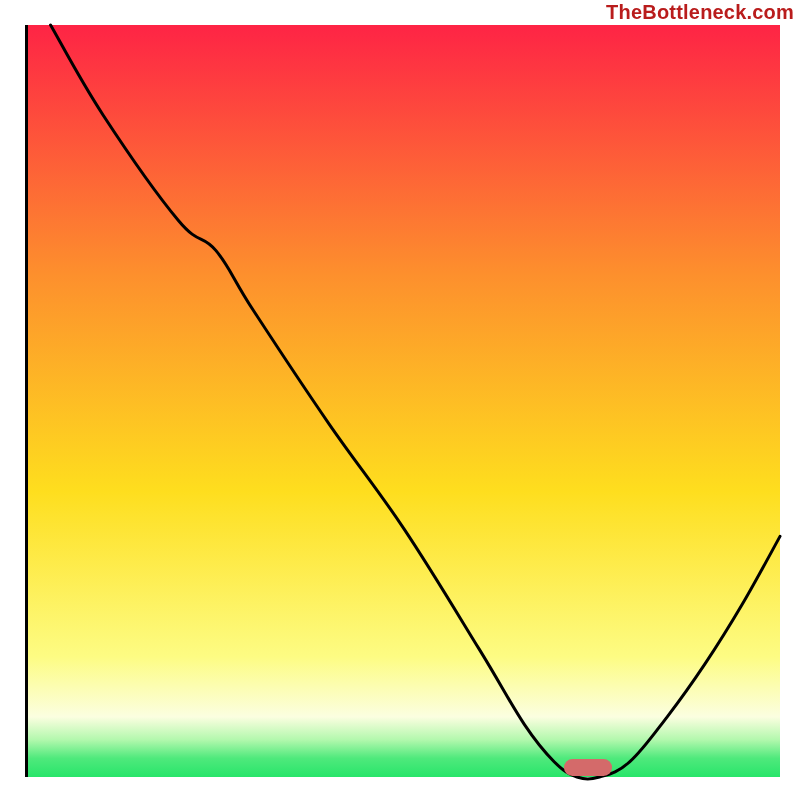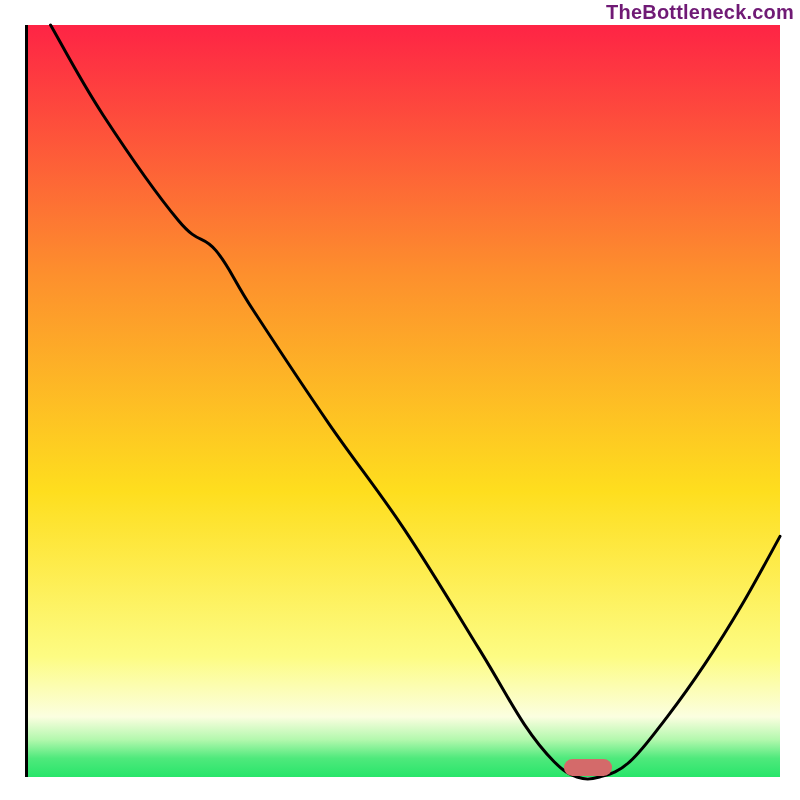--- a/index.html
+++ b/index.html
@@ -14,21 +14,21 @@
     position: relative;
     width: 800px;
     height: 800px;
   }
   .attribution {
     position: absolute;
     top: 1px;
     right: 6px;
     font-size: 20px;
     font-weight: bold;
-    color: #701a75;
+    color: #b91c1c;
     letter-spacing: 0.2px;
   }
   .plot {
     position: absolute;
     left: 25px;
     top: 25px;
     width: 752px;
     height: 752px;
     border-left: 3px solid #000;
     border-bottom: 3px solid #000;

